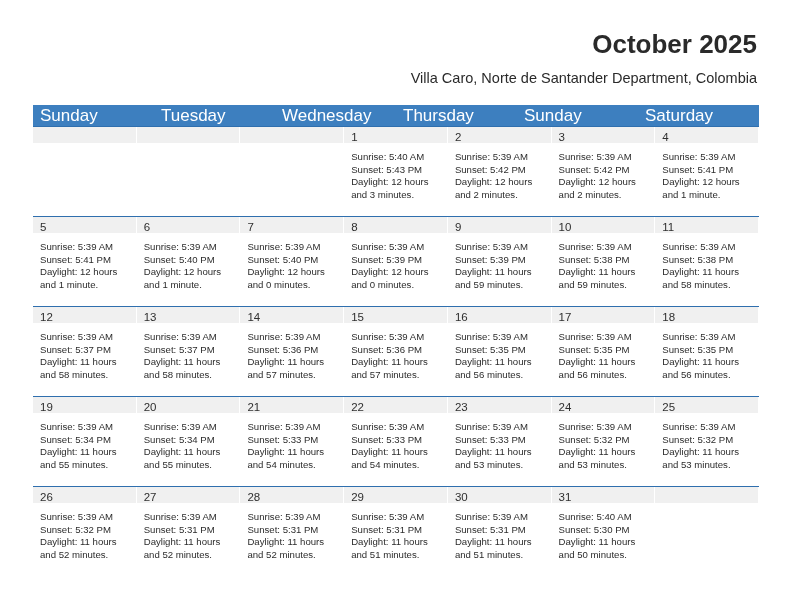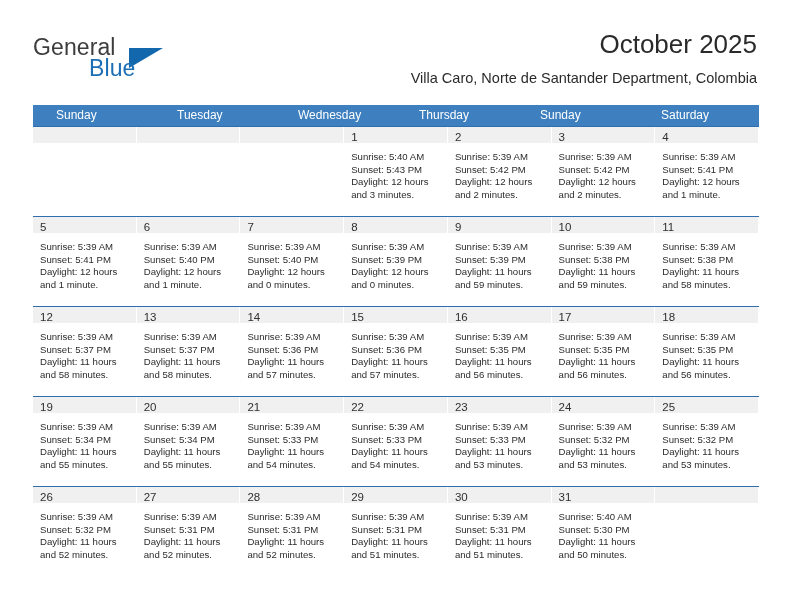--- a/index.html
+++ b/index.html
@@ -66,21 +66,21 @@
   .title-block {
     position: absolute;
     right: 0;
     top: 0;
     text-align: right;
   }
   .cal-title {
     font-size: 26px;
     color: #2a2a2a;
     line-height: 32px;
-    font-weight: normal;
+    font-weight: bold;
     margin: 0;
     white-space: nowrap;
   }
   .cal-subtitle {
     font-size: 14.5px;
     color: #2a2a2a;
     line-height: 20px;
     margin: 8px 0 0 0;
     white-space: nowrap;
     font-weight: normal;
@@ -95,23 +95,23 @@
   }
   .cal-head {
     display: flex;
     width: 100%;
     background: #3d7fbf;
     height: 21px;
   }
   .cal-head .dow {
     flex: 1 1 0;
     color: #ffffff;
-    font-size: 12px;
+    font-size: 17px;
     line-height: 21px;
-    padding-left: 23px;
+    padding-left: 7px;
     white-space: nowrap;
     overflow: hidden;
   }
   .week {
     display: flex;
     width: 100%;
     height: 90px;
     border-top: 1.4px solid #2f6fae;
   }
   .week:first-of-type { border-top: none; }
@@ -140,25 +140,20 @@
   }
   .cell .info div { white-space: nowrap; }
 </style>
 </head>
 <body>
 
 <div class="page">
 
   <div class="header">
 
-    <div class="brand">
-      <span class="brand-general">General</span>
-      <span class="brand-triangle"></span>
-      <span class="brand-blue">Blue</span>
-    </div>
 
     <div class="title-block">
       <h1 class="cal-title">October 2025</h1>
       <h2 class="cal-subtitle">Villa Caro, Norte de Santander Department, Colombia</h2>
     </div>
 
   </div>
 
   <div class="calendar">
 

